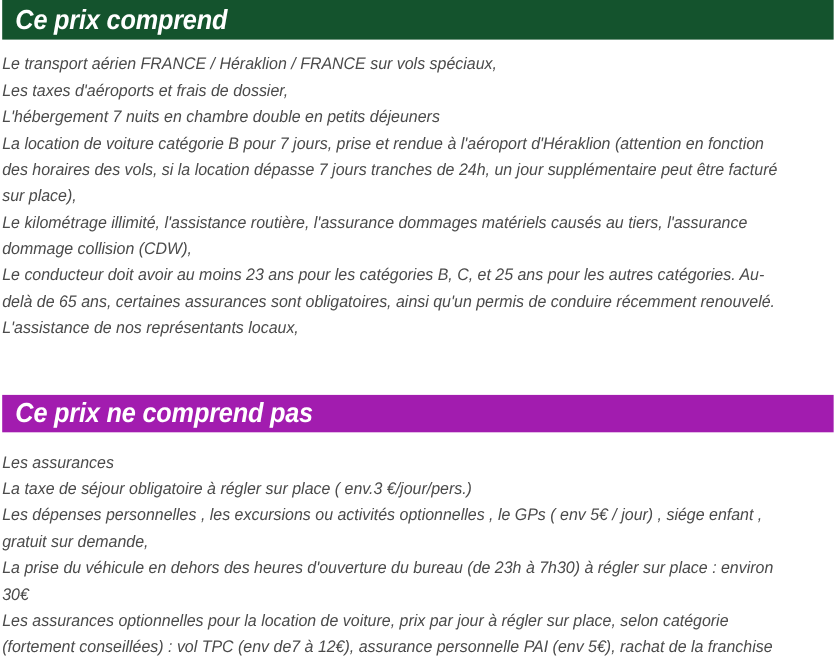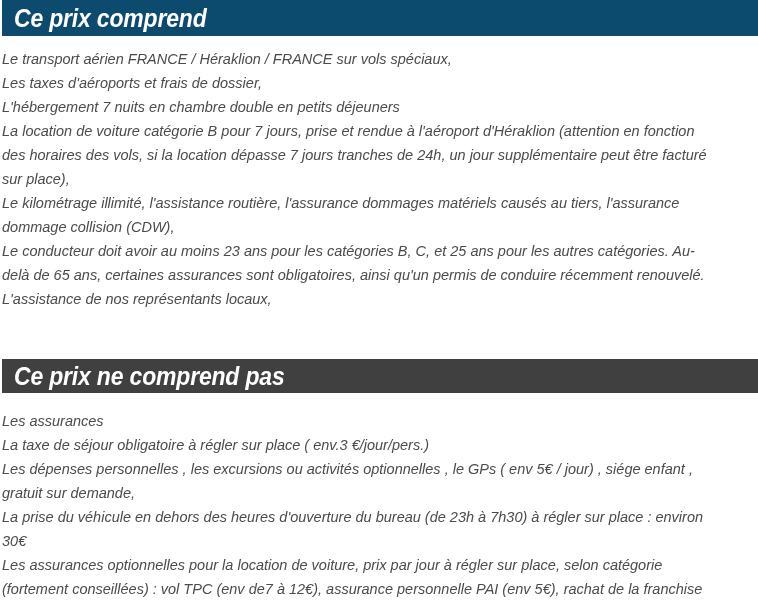--- a/index.html
+++ b/index.html
@@ -78,42 +78,42 @@
     height: 16px;
   }
 </style>
 </head>
 <body>
 
 <div class="page" style="background: rgb(255, 255, 255);">
 
   <div class="section-one">
 
-    <div class="section-bar" style="background: #0c4a6e;">
+    <div class="section-bar" style="background: #14532d;">
       <div class="section-bar-title" style="color: rgb(255, 255, 255);">Ce prix comprend</div>
     </div>
 
     <div class="body-top-pad"></div>
 
     <div class="section-body">
       <div class="body-line" style="color: rgb(75, 75, 75);">Le transport aérien FRANCE / Héraklion / FRANCE sur vols spéciaux,</div>
       <div class="body-line" style="color: rgb(75, 75, 75);">Les taxes d'aéroports et frais de dossier,</div>
       <div class="body-line" style="color: rgb(75, 75, 75);">L'hébergement 7 nuits en chambre double en petits déjeuners</div>
       <div class="body-line" style="color: rgb(75, 75, 75);">La location de voiture catégorie B pour 7 jours, prise et rendue à l'aéroport d'Héraklion (attention en fonction des horaires des vols, si la location dépasse 7 jours tranches de 24h, un jour supplémentaire peut être facturé sur place),</div>
       <div class="body-line" style="color: rgb(75, 75, 75);">Le kilométrage illimité, l'assistance routière, l'assurance dommages matériels causés au tiers, l'assurance dommage collision (CDW),</div>
       <div class="body-line" style="color: rgb(75, 75, 75);">Le conducteur doit avoir au moins 23 ans pour les catégories B, C, et 25 ans pour les autres catégories. Au-delà de 65 ans, certaines assurances sont obligatoires, ainsi qu'un permis de conduire récemment renouvelé.</div>
       <div class="body-line" style="color: rgb(75, 75, 75);">L'assistance de nos représentants locaux,</div>
     </div>
   </div>
 
   <div class="gap"></div>
 
   <div class="section-two">
 
-    <div class="section-bar second" style="background: #404040;">
+    <div class="section-bar second" style="background: #a21caf;">
       <div class="section-bar-title" style="color: rgb(255, 255, 255);">Ce prix ne comprend pas</div>
     </div>
 
     <div class="body-top-pad-2"></div>
 
     <div class="section-body">
       <div class="body-line" style="color: rgb(75, 75, 75);">Les assurances</div>
       <div class="body-line" style="color: rgb(75, 75, 75);">La taxe de séjour obligatoire à régler sur place ( env.3 €/jour/pers.)</div>
       <div class="body-line" style="color: rgb(75, 75, 75);">Les dépenses personnelles , les excursions ou activités optionnelles , le GPs ( env 5€ / jour) , siége enfant , gratuit sur demande,</div>
       <div class="body-line" style="color: rgb(75, 75, 75);">La prise du véhicule en dehors des heures d'ouverture du bureau (de 23h à 7h30) à régler sur place : environ 30€</div>

